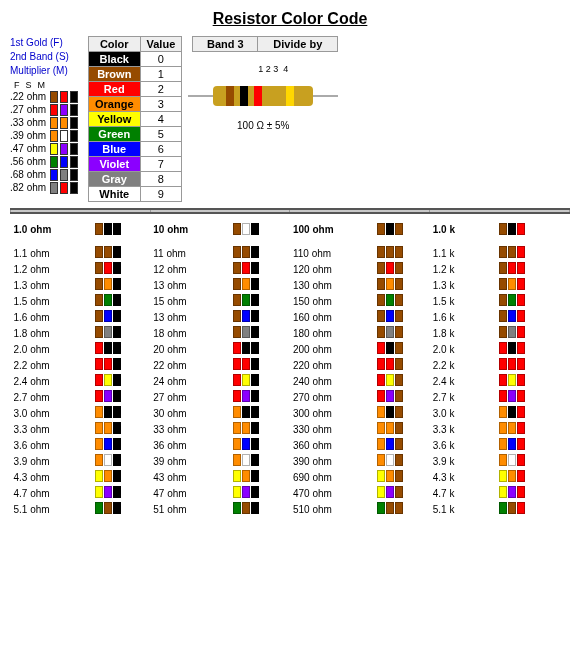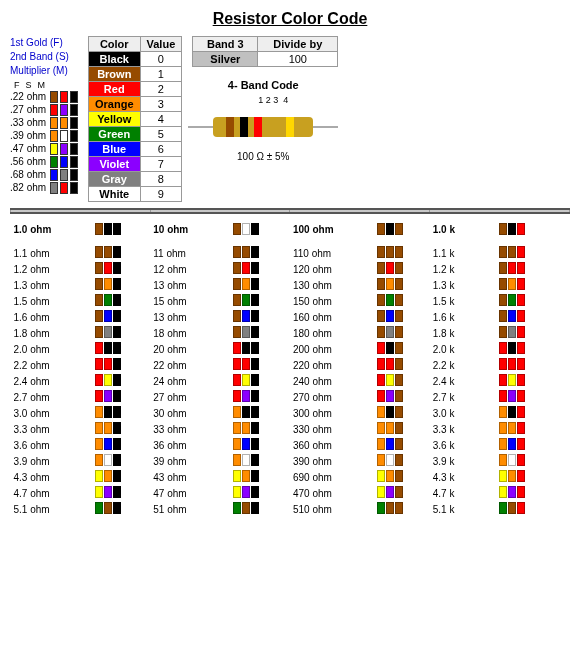--- a/index.html
+++ b/index.html
@@ -195,29 +195,24 @@
 
   <div style="display:flex;flex-direction:column;gap:4px;">
     <table class="band3-table">
       <thead>
         <tr>
           <th>Band 3</th>
           <th>Divide by</th>
         </tr>
       </thead>
       <tbody id="band3-table-body">
-          <tr>
-    <td style="background:#C0C0C0;color:#000000;font-weight:bold;">Silver</td>
-    <td>100</td>
-  </tr>
         </tbody>
     </table>
 
     <div style="text-align:center;margin-top:8px;">
-      <div style="font-size:11px;font-weight:bold;margin-bottom:4px;">4- Band Code</div>
       <div style="font-size:9px;margin-bottom:2px;margin-left:20px;">1 2 3&nbsp;&nbsp;4</div>
       <svg width="150" height="40">
 
         <line x1="0" y1="20" x2="25" y2="20" stroke="#aaa" stroke-width="2"></line>
         <line x1="125" y1="20" x2="150" y2="20" stroke="#aaa" stroke-width="2"></line>
 
         <rect x="25" y="10" width="100" height="20" rx="4" fill="#c8a020"></rect>
 
         <rect x="38" y="10" width="8" height="20" fill="#964B00"></rect>
 

